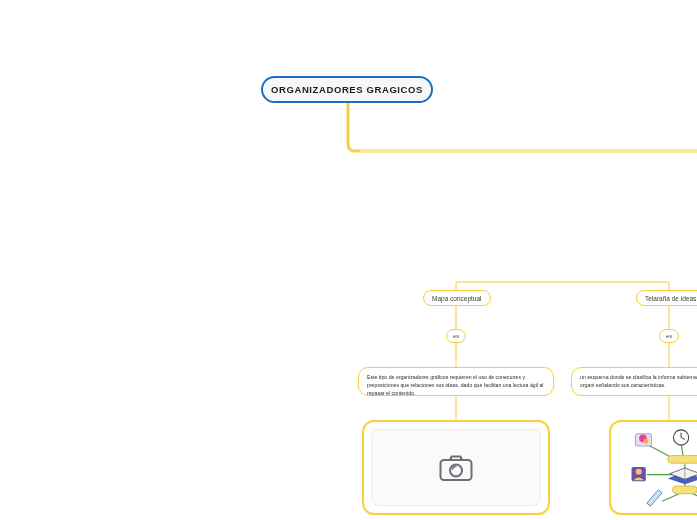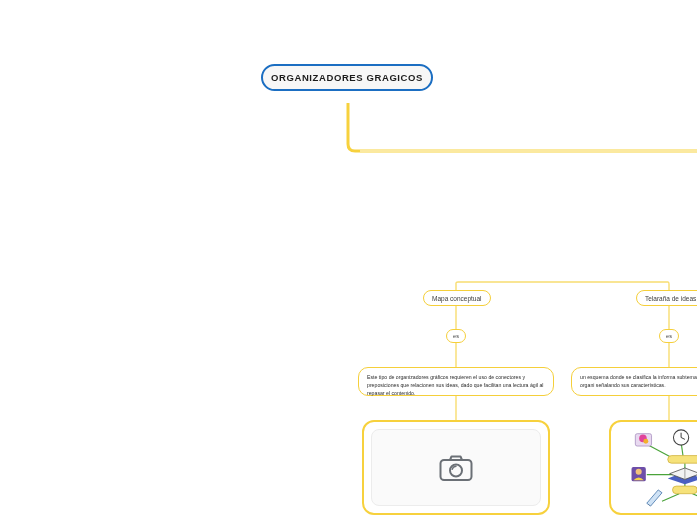--- a/index.html
+++ b/index.html
@@ -27,21 +27,21 @@
     position: absolute;
     left: 0; top: 0;
     width: 697px;
     height: 520px;
     pointer-events: none;
   }
   
   .root-node {
     position: absolute;
     left: 261px;
-    top: 64px;
+    top: 76px;
     width: 172px;
     height: 27px;
     box-sizing: border-box;
     border: 2px solid #1b6ec2;
     border-radius: 14px;
     background: #f7f7f7;
     display: flex;
     align-items: center;
     justify-content: center;
     letter-spacing: 0.6px;

